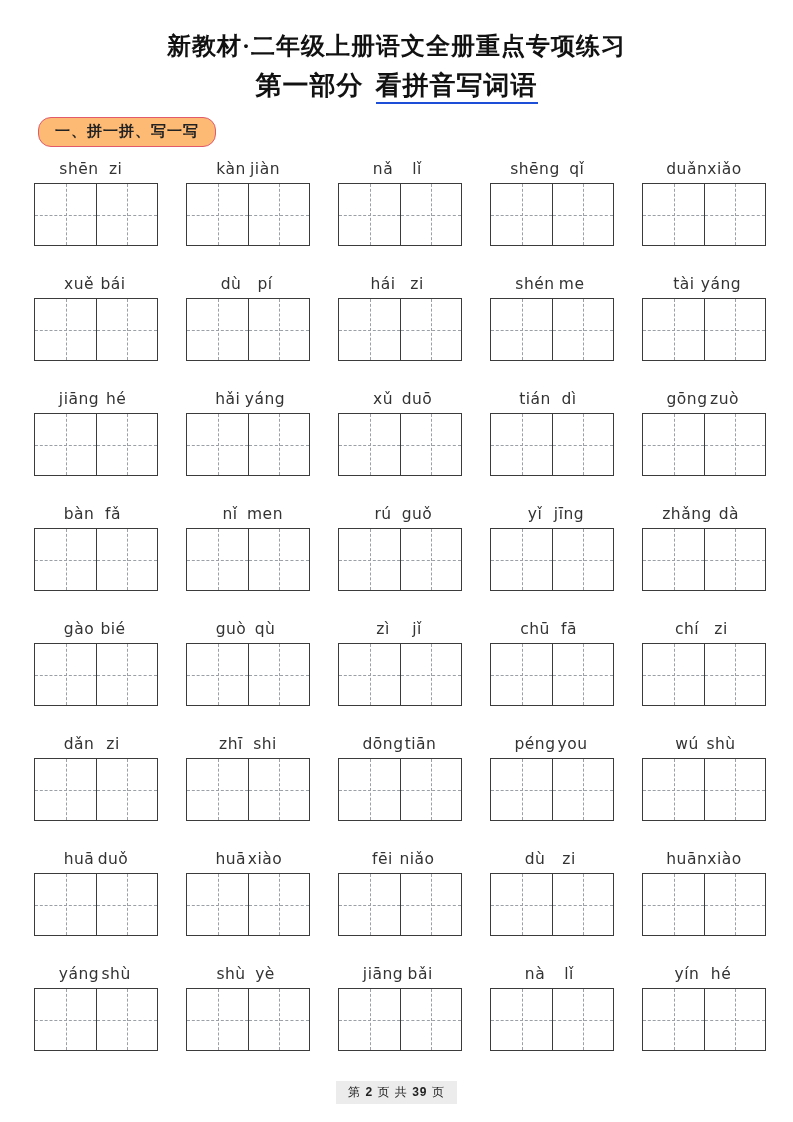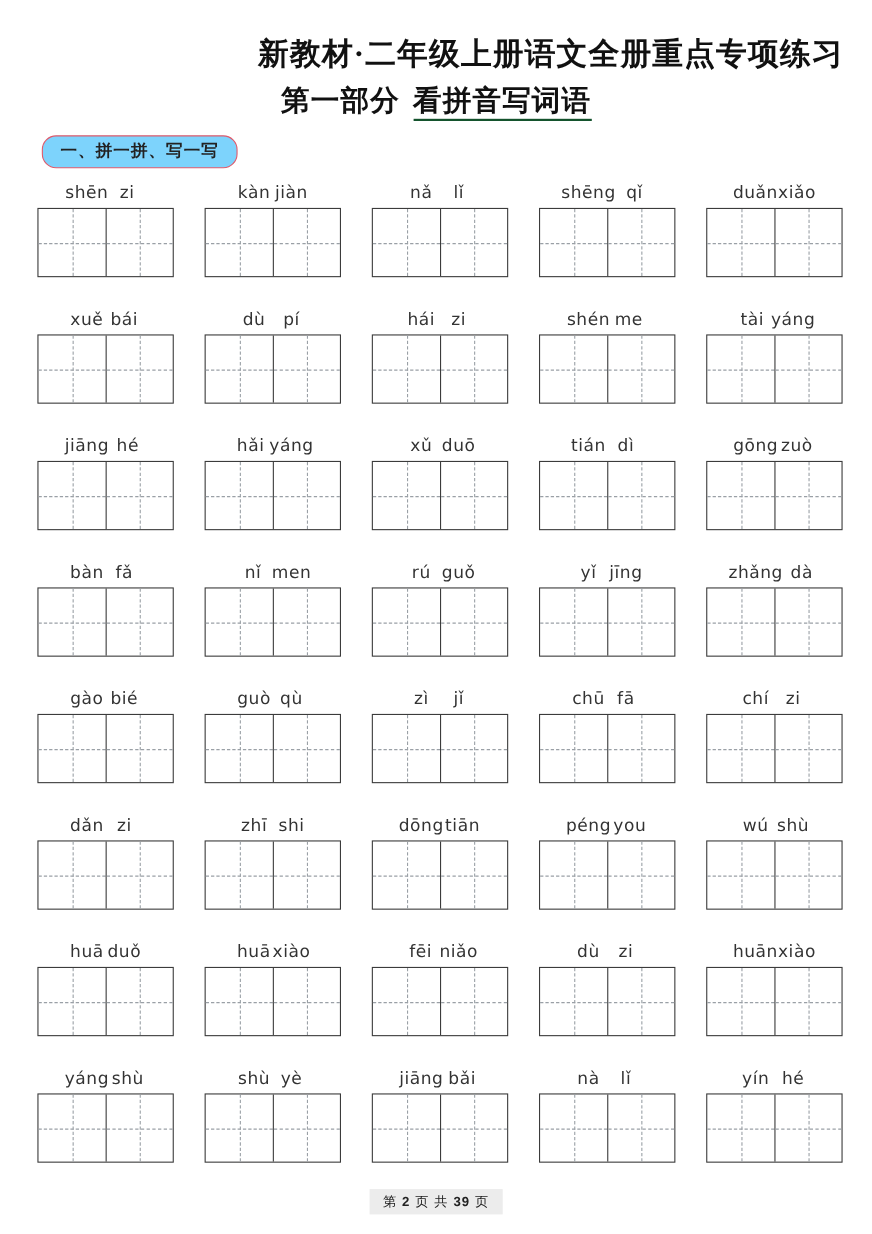--- a/index.html
+++ b/index.html
@@ -16,52 +16,52 @@
     overflow: hidden;
   }
   .page {
     width: 793px;
     height: 1122px;
     box-sizing: border-box;
     padding: 22px 26px 0 26px;
     position: relative;
   }
   .title-main {
-    text-align: right;
+    text-align: center;
     font-family: "Liberation Serif", serif;
-    font-size: 28px;
+    font-size: 24px;
     font-weight: bold;
     letter-spacing: 1px;
     margin: 8px 0 2px 0;
     white-space: nowrap;
   }
   .title-sub-wrap {
     text-align: center;
     margin: 6px 0 0 0;
   }
   .title-sub {
     display: inline-block;
     font-size: 26px;
     font-weight: bold;
     letter-spacing: 1px;
   }
   .title-sub .part {
     margin-right: 12px;
   }
   .title-sub .underlined {
-    border-bottom: 2px solid #14532d;
+    border-bottom: 2px solid #1d4ed8;
     padding-bottom: 2px;
   }
   .section-tag {
     display: inline-block;
     margin: 14px 12px 6px 12px;
     padding: 4px 16px 5px 16px;
     border: 1px solid #e05a6b;
     border-radius: 13px;
-    background: #7dd3fc;
+    background: #fdba74;
     color: #222;
     font-size: 15px;
     font-weight: bold;
     letter-spacing: 1px;
   }
   .grid {
     margin-top: 6px;
     display: grid;
     grid-template-columns: repeat(5, 1fr);
     row-gap: 9px;

